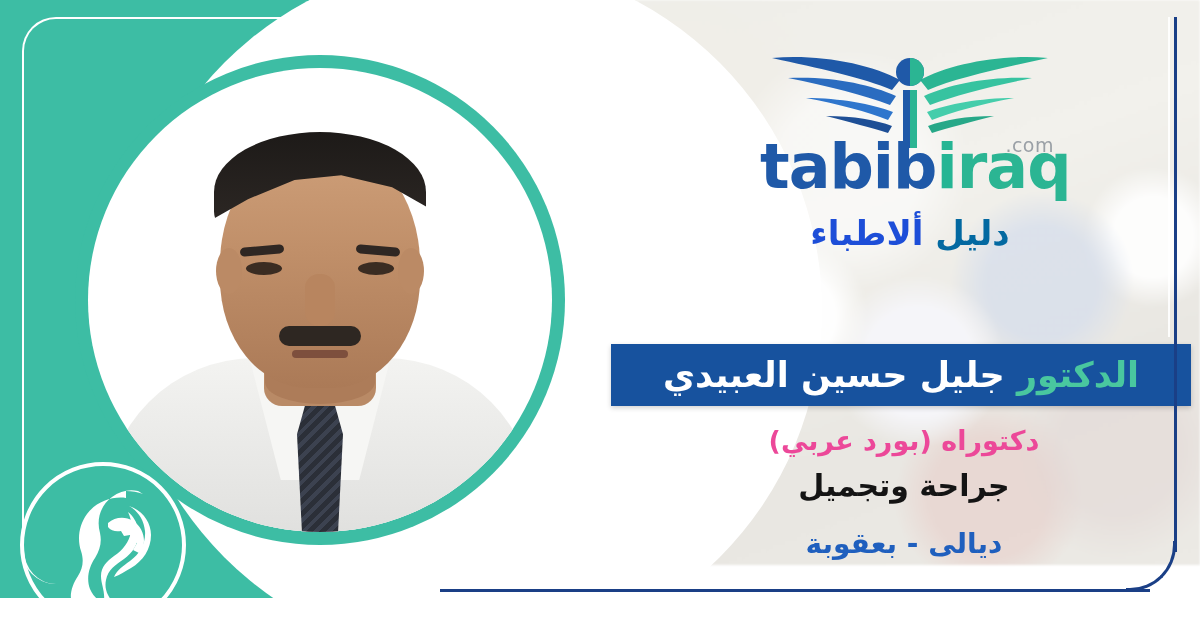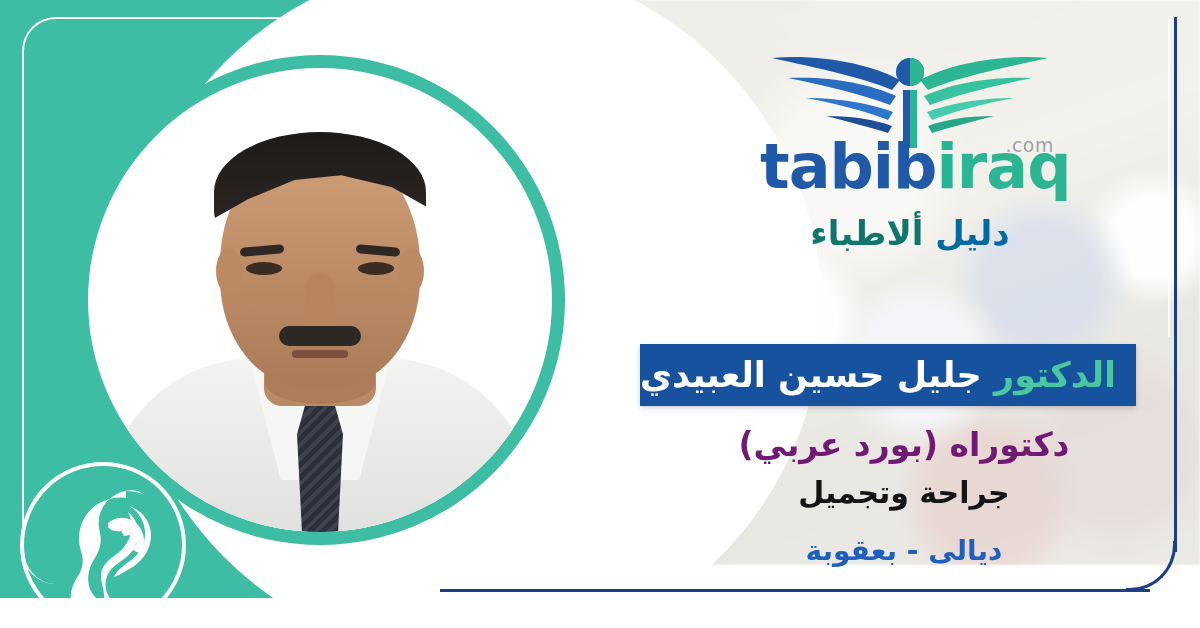--- a/index.html
+++ b/index.html
@@ -138,38 +138,38 @@
     font-family:"DejaVu Sans","Liberation Sans",sans-serif;
   }
   .logo .word .t1{color:#1f59a8;}
   .logo .word .bar{color:#25b594;}
   .logo .word .t2{color:#2bb593;}
   .logo .tagline{
     position:absolute;left:0;top:178px;width:300px;text-align:center;
     direction:rtl;font-size:34px;font-weight:700;line-height:1;
   }
   .logo .tagline .g{color:#0369a1;}
-  .logo .tagline .b{color:#0f766e;}
+  .logo .tagline .b{color:#1d4ed8;}
 
   
   .name-banner{
-    position:absolute;left:640px;top:344px;width:496px;height:62px;
-    background:#17529e;display:flex;align-items:center;justify-content:flex-end;
+    position:absolute;left:611px;top:344px;width:580px;height:62px;
+    background:#17529e;display:flex;align-items:center;justify-content:center;
     direction:rtl;box-shadow:0 2px 5px rgba(0,0,0,.18);
   }
   .name-banner .txt{
     font-size:35px;font-weight:700;color:#ffffff;letter-spacing:0;white-space:nowrap;
   }
   .name-banner .txt .hl{color:#49c79f;}
 
   
   .info{
     position:absolute;left:622px;top:424px;width:564px;text-align:center;direction:rtl;
   }
-  .info .degree{font-size:33px;font-weight:700;color:#701a75;line-height:1.25;}
+  .info .degree{font-size:27px;font-weight:700;color:#ec4899;line-height:1.25;}
   .info .spec{font-size:30px;font-weight:700;color:#141414;line-height:1.6;margin-top:4px;}
   .info .loc{font-size:28px;font-weight:700;color:#1f5fbe;line-height:1.6;margin-top:12px;}
 
   
   .blue-edge-v{
     position:absolute;left:1174px;top:17px;width:3px;height:535px;background:#1a3f86;
   }
   .blue-edge-h{
     position:absolute;left:440px;top:589px;width:710px;height:3px;background:#1a3f86;
   }

